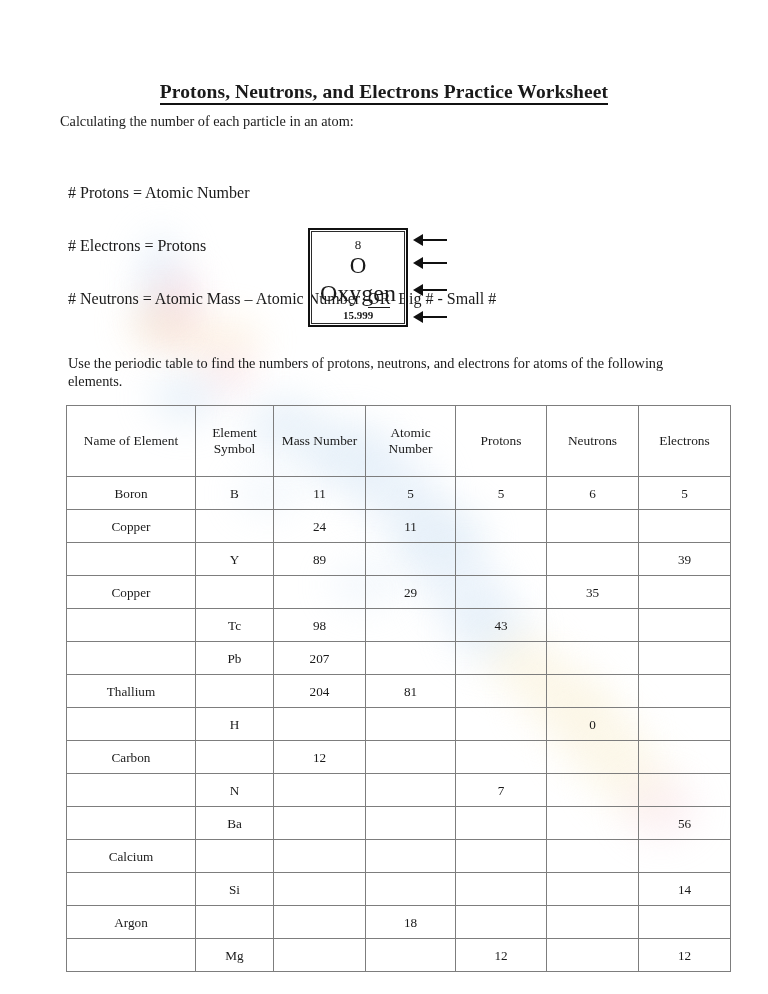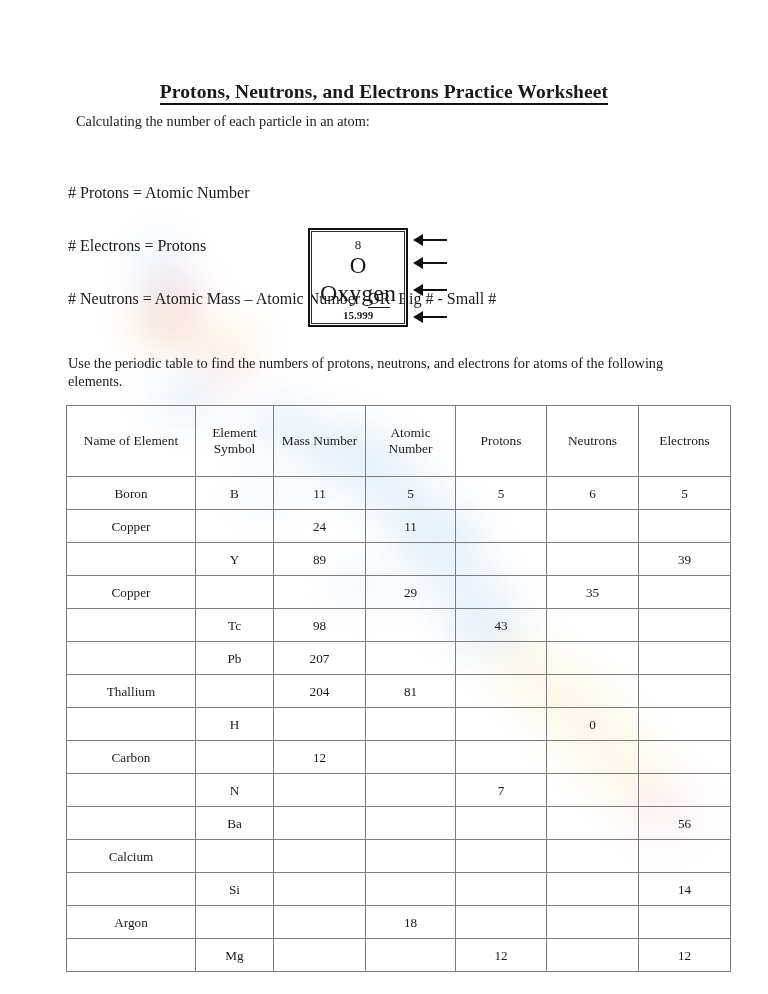--- a/index.html
+++ b/index.html
@@ -49,21 +49,21 @@
     letter-spacing: 0.1px;
   }
   #doc-title span {
     border-bottom: 2px solid #111;
     padding-bottom: 1px;
     text-align: right;
   }
 
   #intro-line {
     position: absolute;
-    left: 76px;
+    left: 60px;
     top: 113px;
     font-size: 14.3px;
   }
 
   #formula-block {
     position: absolute;
     left: 68px;
     top: 149px;
     font-size: 16px;
     line-height: 17.6px;

